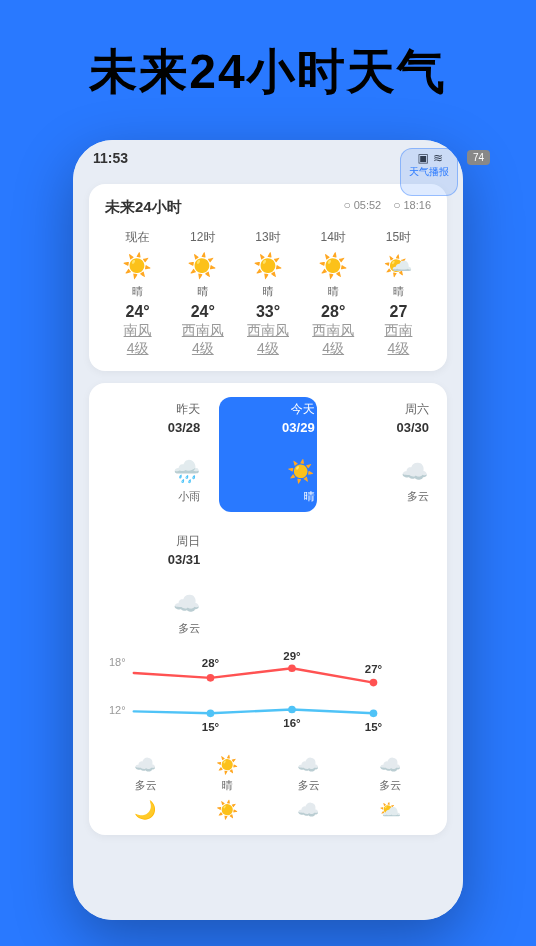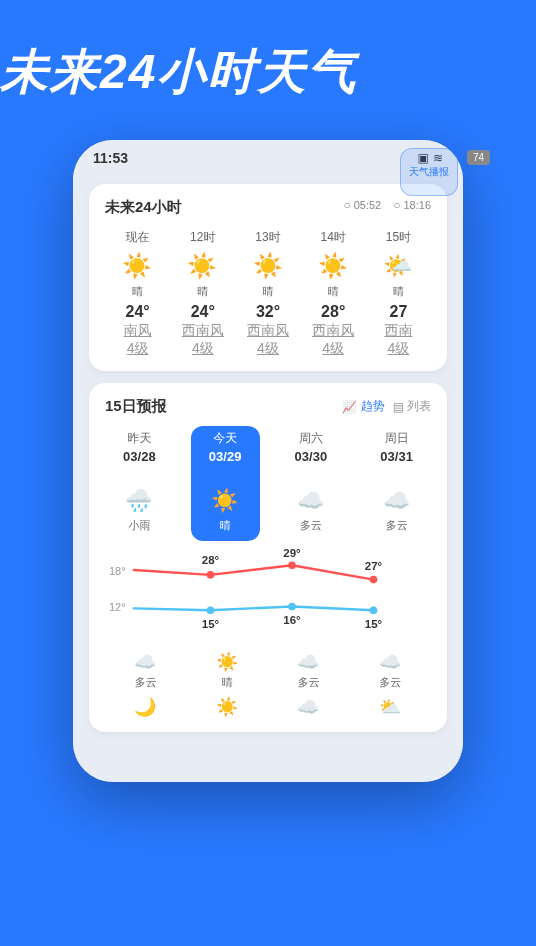--- a/index.html
+++ b/index.html
@@ -10,37 +10,36 @@
       font-family: -apple-system, 'PingFang SC', 'Microsoft YaHei', sans-serif;
       overflow: hidden;
       position: relative;
     }
 
     
     .main-title {
       position: absolute;
       top: 40px;
       left: 0; right: 0;
-      text-align: left;
+      text-align: center;
       font-size: 48px;
       font-weight: 800;
-      color: #ffffff;
+      color: #000000;
       letter-spacing: 2px;
       z-index: 10;
-      font-style: italic;
     }
 
     
     .phone-frame {
       position: absolute;
       top: 140px;
       left: 50%;
       transform: translateX(-50%);
       width: 390px;
-      height: 642px;
+      height: 780px;
       background: #e8edf5;
       border-radius: 40px;
       overflow: hidden;
       box-shadow: 0 20px 60px rgba(0,0,0,0.3);
     }
 
     
     .status-bar {
       height: 36px;
       background: #e8edf5;
@@ -191,22 +190,22 @@
       color: #2979FF;
       cursor: pointer;
     }
     .toggle-btn.inactive {
       color: #999;
     }
 
     
     .days-row {
       display: grid;
-      grid-template-columns: repeat(4, 1fr);
-      text-align: center;
+      grid-template-columns: repeat(3, 1fr);
+      text-align: right;
       gap: 17px;
     }
     .day-col {
       padding: 4px 2px;
     }
     .day-col.active {
       background: #2979FF;
       border-radius: 12px;
       padding: 4px 2px;
     }
@@ -305,54 +304,41 @@
     <div class="hour-label">12时</div>
     <div class="weather-icon-large">☀️</div>
     <div class="weather-desc">晴</div>
     <div class="temp-label">24°</div>
     <div class="wind-info">西南风<br>4级</div>
   </div>
           <div>
     <div class="hour-label">13时</div>
     <div class="weather-icon-large">☀️</div>
     <div class="weather-desc">晴</div>
-    <div class="temp-label">32°</div>
+    <div class="temp-label">33°</div>
     <div class="wind-info">西南风<br>4级</div>
   </div>
           <div>
     <div class="hour-label">14时</div>
     <div class="weather-icon-large">☀️</div>
     <div class="weather-desc">晴</div>
     <div class="temp-label">28°</div>
     <div class="wind-info">西南风<br>4级</div>
   </div>
           <div>
     <div class="hour-label">15时</div>
     <div class="weather-icon-large">🌤️</div>
     <div class="weather-desc">晴</div>
     <div class="temp-label">27</div>
     <div class="wind-info">西南<br>4级</div>
   </div>
         </div>
     </div>
 
     <div class="card">
-      <div class="forecast-header">
-        <span class="forecast-title">15日预报</span>
-        <div class="view-toggle">
-          <div class="toggle-btn">
-            <span>📈</span>
-            <span>趋势</span>
-          </div>
-          <div class="toggle-btn inactive">
-            <span>▤</span>
-            <span>列表</span>
-          </div>
-        </div>
-      </div>
 
       <div class="days-row" id="days-row">
           <div class="day-col">
     <div class="day-name">昨天</div>
     <div class="day-date">03/28</div>
     <div class="day-weather-icon">🌧️</div>
     <div class="day-desc">小雨</div>
   </div>
           <div class="day-col active">
     <div class="day-name">今天</div>
@@ -368,21 +354,21 @@
   </div>
           <div class="day-col">
     <div class="day-name">周日</div>
     <div class="day-date">03/31</div>
     <div class="day-weather-icon">☁️</div>
     <div class="day-desc">多云</div>
   </div>
         </div>
 
       <div style="position:relative; margin: 8px 0;">
-        <div style="position:absolute; left:4px; top:16px; font-size:11px; color:#999;">18°</div>
+        <div style="position:absolute; left:4px; top:4px; font-size:11px; color:#999;">18°</div>
         <div style="position:absolute; left:4px; bottom:30px; font-size:11px; color:#999;">12°</div>
         <svg width="100%" height="90" viewBox="0 0 340 90">
 
           <polyline points="30,20 110,25 195,15 280,30" fill="none" stroke="#FF5252" stroke-width="2.5" stroke-linecap="round" stroke-linejoin="round"></polyline>
 
           <polyline points="30,60 110,62 195,58 280,62" fill="none" stroke="#4FC3F7" stroke-width="2.5" stroke-linecap="round" stroke-linejoin="round"></polyline>
 
           <circle cx="110" cy="25" r="4" fill="#FF5252"></circle>
           <circle cx="195" cy="15" r="4" fill="#FF5252"></circle>
           <circle cx="280" cy="30" r="4" fill="#FF5252"></circle>

